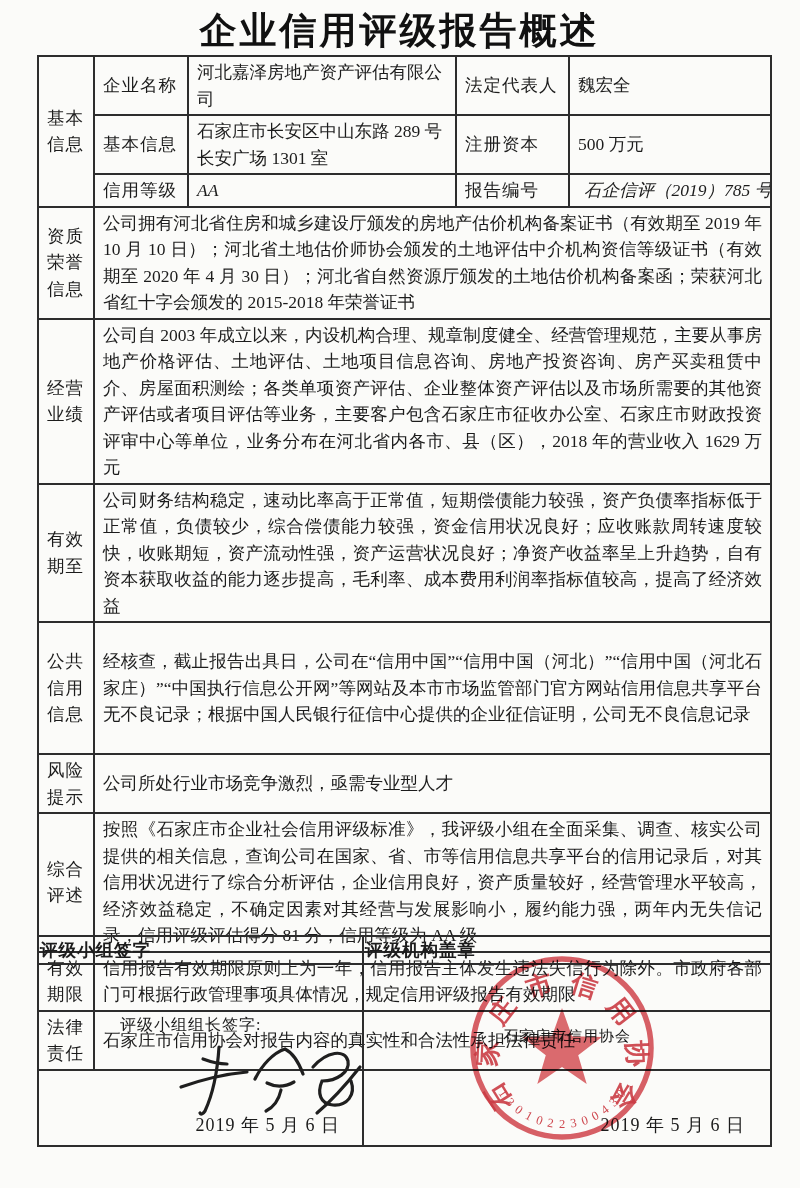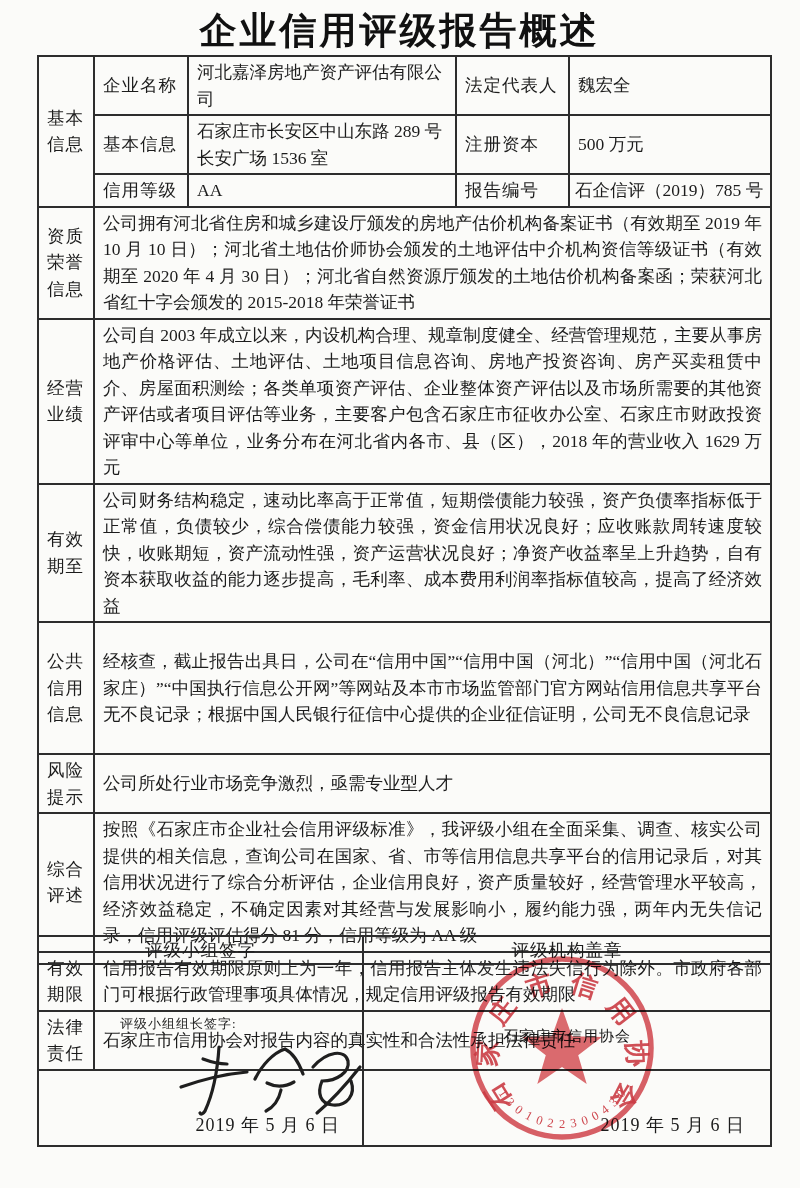--- a/index.html
+++ b/index.html
@@ -28,36 +28,36 @@
   }
   td.rowlabel{
     text-align:left;padding:2px 10px;line-height:25px;
     letter-spacing:1px;
   }
   td.fieldlabel{padding-left:10px;letter-spacing:1px;}
   td.content{
     text-align:justify;text-justify:inter-ideograph;
     padding:4px 9px;
   }
-  td.nowrap{white-space:nowrap;overflow:hidden;}
+  td.nowrap{white-space:nowrap;overflow:hidden;font-style:italic;}
   table.sig{
     position:absolute;left:37px;top:935px;
     width:733px;border-collapse:collapse;table-layout:fixed;
   }
   table.sig td{
     border:2px solid #2d2d2d;
     font-size:17.5px;vertical-align:top;
   }
   .sig-head{
-    height:24px;text-align:center;font-weight:400;
+    height:24px;font-weight:700;
     letter-spacing:1px;vertical-align:middle !important;
   }
   .sig-body{height:178px;position:relative;}
   .leader-label{
-    position:absolute;left:81px;top:50px;font-size:13px;letter-spacing:1px;
+    position:absolute;left:81px;top:50px;font-size:16px;letter-spacing:1px;
   }
   .sign-svg{position:absolute;left:128px;top:76px;}
   .date-left{
     position:absolute;right:22px;bottom:8px;font-size:18px;letter-spacing:1px;
   }
   .org-print{
     position:absolute;left:0;top:62px;width:100%;text-align:center;
     font-size:15px;color:#161616;letter-spacing:1px;
   }
   .date-right{
@@ -84,29 +84,29 @@
   <tbody>
       <tr style="height:52px">
     <td class="rowlabel" rowspan="3">基本信息</td>
     <td class="fieldlabel">企业名称</td>
     <td>河北嘉泽房地产资产评估有限公司</td>
     <td class="fieldlabel">法定代表人</td>
     <td>魏宏全</td>
   </tr>
   <tr style="height:53px">
     <td class="fieldlabel">基本信息</td>
-    <td>石家庄市长安区中山东路 289 号长安广场 1536 室</td>
+    <td>石家庄市长安区中山东路 289 号长安广场 1301 室</td>
     <td class="fieldlabel">注册资本</td>
     <td>500 万元</td>
   </tr>
   <tr style="height:24px">
     <td class="fieldlabel">信用等级</td>
     <td class="nowrap">AA</td>
     <td class="fieldlabel">报告编号</td>
-    <td class="nowrap" style="padding:2px 5px">石企信评（2019）785 号</td>
+    <td class="nowrap" style="padding:2px 14px">石企信评（2019）785 号</td>
   </tr>
   <tr style="height:107px">
     <td class="rowlabel">资质荣誉信息</td>
     <td class="content" colspan="4">公司拥有河北省住房和城乡建设厅颁发的房地产估价机构备案证书（有效期至 2019 年 10 月 10 日）；河北省土地估价师协会颁发的土地评估中介机构资信等级证书（有效期至 2020 年 4 月 30 日）；河北省自然资源厅颁发的土地估价机构备案函；荣获河北省红十字会颁发的 2015-2018 年荣誉证书</td>
   </tr>
   <tr style="height:130px">
     <td class="rowlabel">经营业绩</td>
     <td class="content" colspan="4">公司自 2003 年成立以来，内设机构合理、规章制度健全、经营管理规范，主要从事房地产价格评估、土地评估、土地项目信息咨询、房地产投资咨询、房产买卖租赁中介、房屋面积测绘；各类单项资产评估、企业整体资产评估以及市场所需要的其他资产评估或者项目评估等业务，主要客户包含石家庄市征收办公室、石家庄市财政投资评审中心等单位，业务分布在河北省内各市、县（区），2018 年的营业收入 1629 万元</td>
   </tr>
   <tr style="height:105px">

